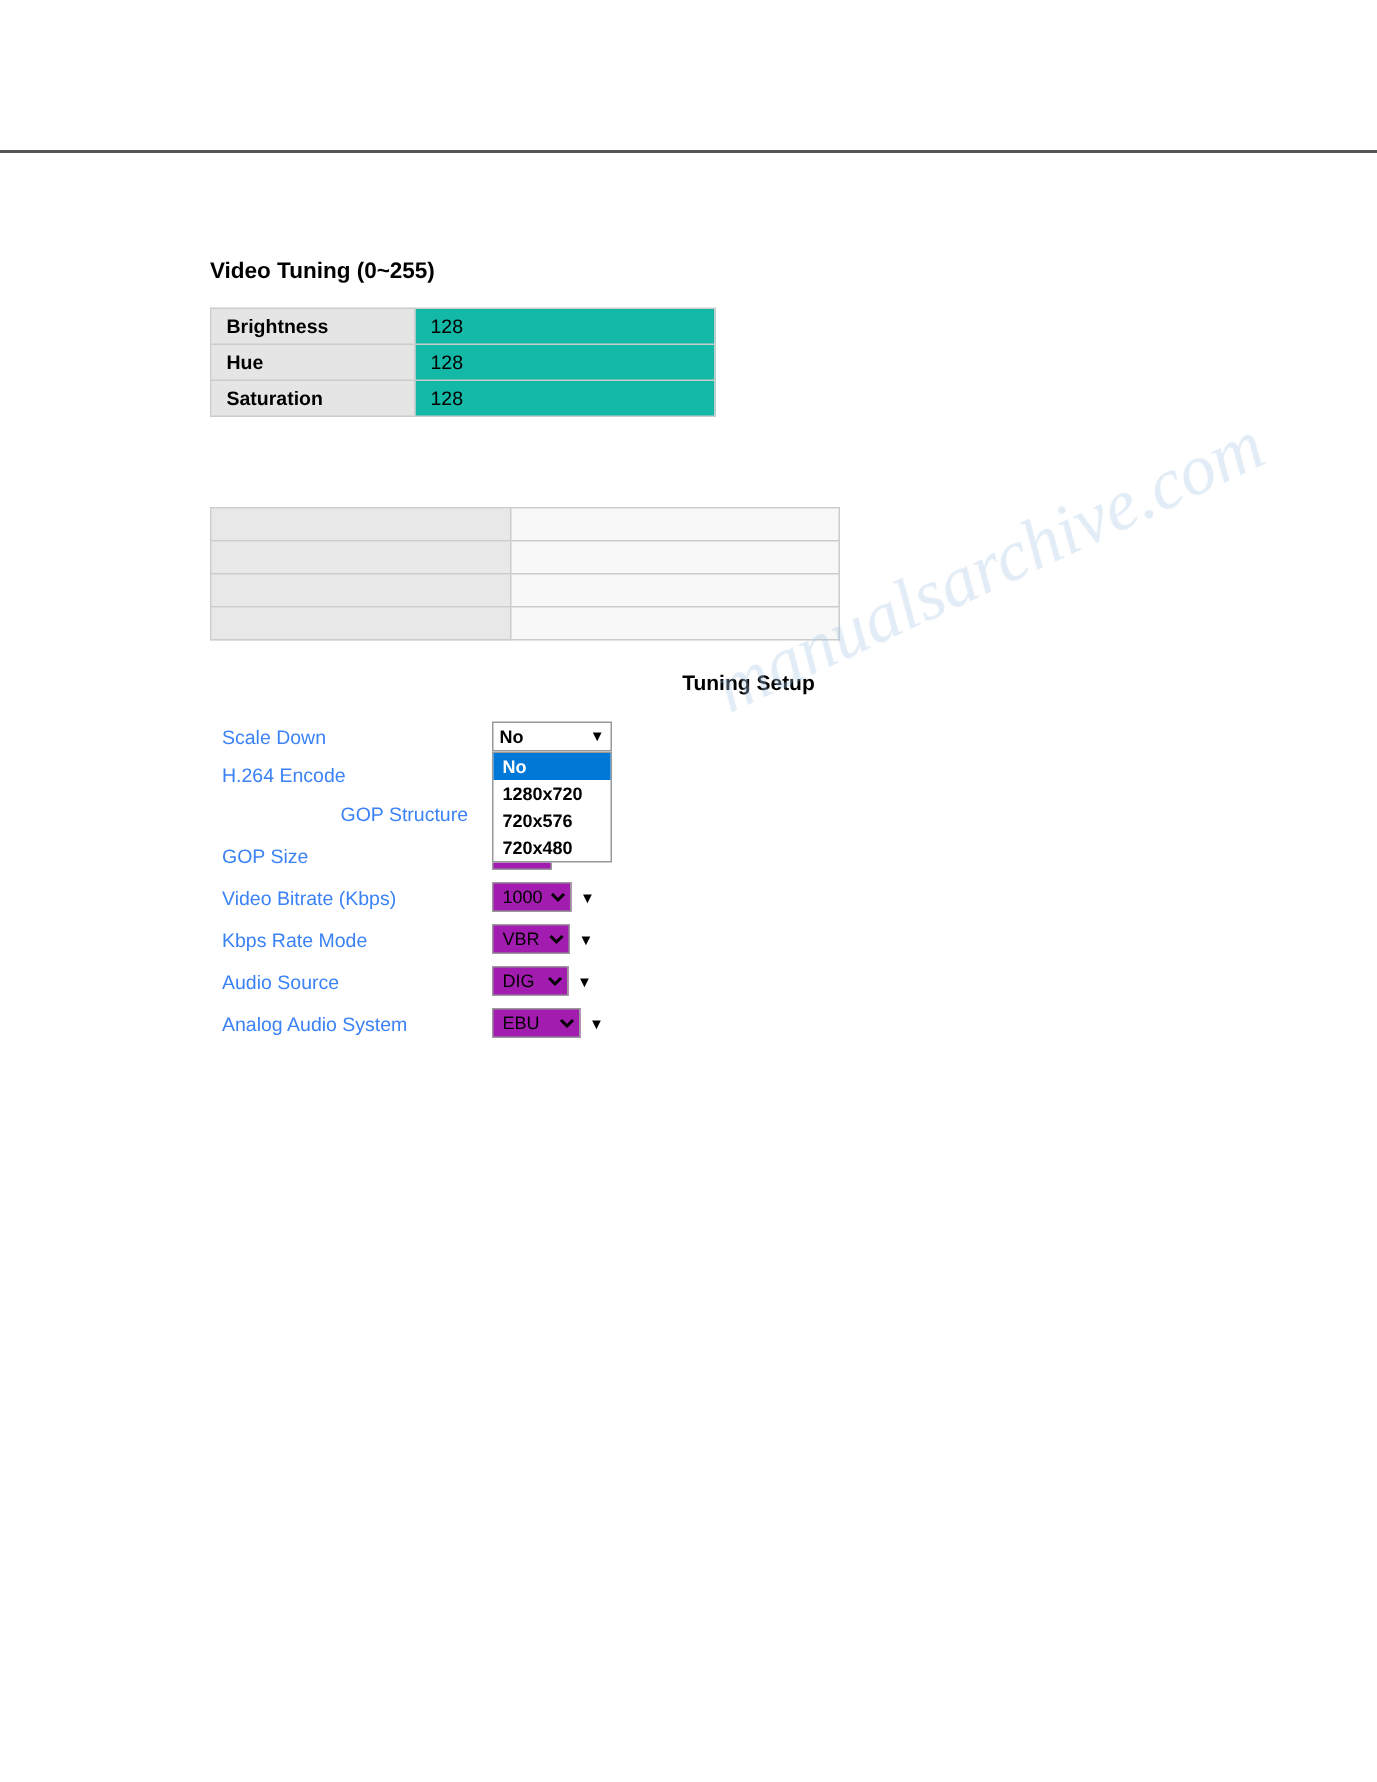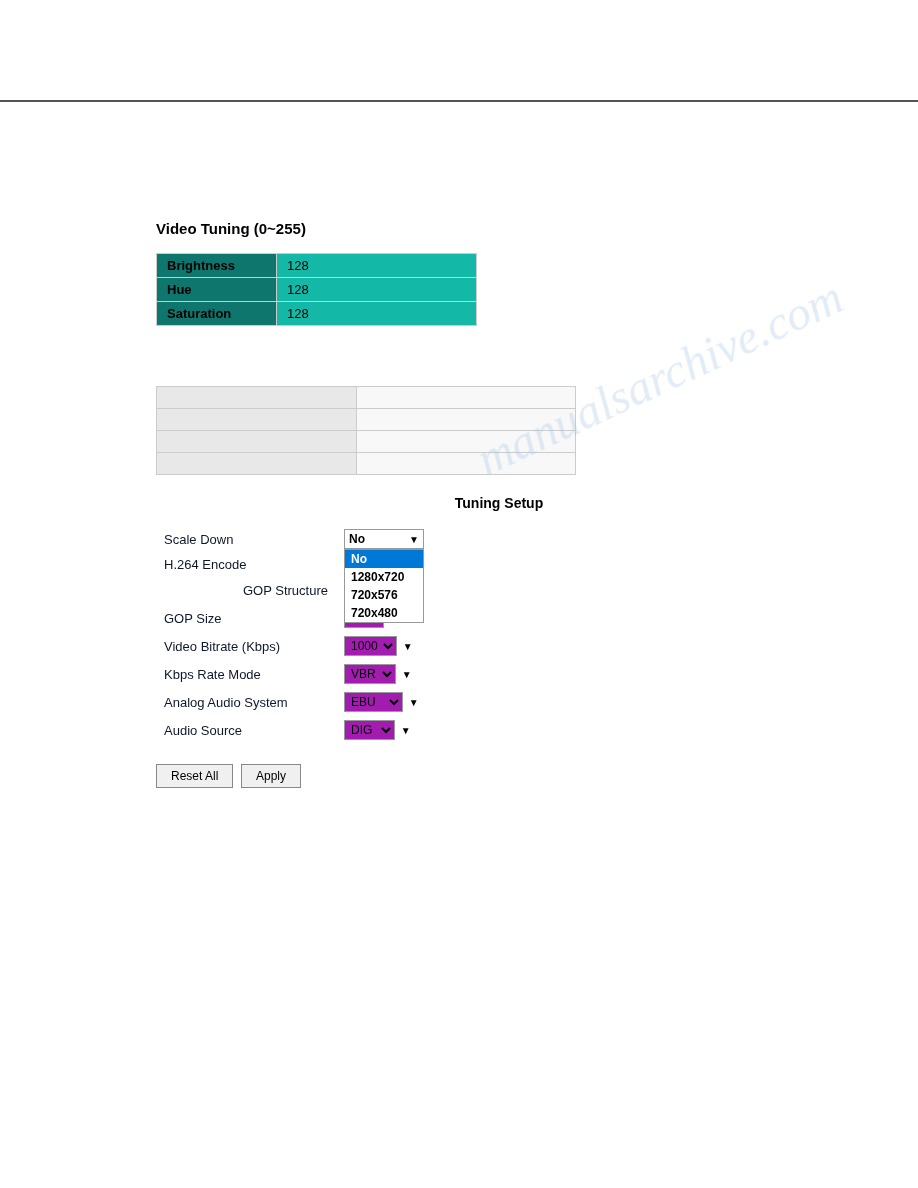--- a/index.html
+++ b/index.html
@@ -12,22 +12,21 @@
       min-height: 1188px;
     }
 
     .top-border {
       width: 100%;
       border-top: 2px solid #555;
       margin-top: 100px;
     }
 
     .main-content {
-      padding: 30px 76px;
-      margin-top: 48px;
+      padding: 30px 60px;
     }
 
     
     .section-title {
       font-weight: bold;
       font-size: 15px;
       margin-bottom: 16px;
       margin-top: 20px;
     }
 
@@ -36,22 +35,22 @@
       margin-bottom: 40px;
     }
 
     .tuning-table tr td {
       padding: 4px 10px;
       border: 1px solid #ccc;
     }
 
     .tuning-table tr td:first-child {
       font-weight: bold;
-      background: #0f766e;
-      width: 120px;
+      background: #e5e5e5;
+      width: 136px;
     }
 
     .tuning-table tr td:last-child {
       width: 200px;
       background: #14b8a6;
     }
 
     
     .unknown-table {
       border-collapse: collapse;
@@ -88,21 +87,21 @@
       margin-bottom: 20px;
     }
 
     .encoder-table tr td {
       padding: 4px 8px;
       vertical-align: middle;
     }
 
     .encoder-table tr td:first-child {
       width: 180px;
-      color: #0f172a;
+      color: #3b82f6;
     }
 
     .encoder-table tr td:last-child {
       min-width: 100px;
     }
 
     
     .blue-label {
       color: #0000cd;
       text-align: right;
@@ -311,42 +310,38 @@
             <option selected="">VBR</option>
             <option>CBR</option>
           </select>
           <span style="font-size:10px; margin-left:2px;">▼</span>
         </td>
       </tr>
 
 
 
       <tr>
+        <td>Audio Source</td>
+        <td>
+          <select>
+            <option selected="">DIG</option>
+            <option>ANA</option>
+          </select>
+          <span style="font-size:10px; margin-left:2px;">▼</span>
+        </td>
+      </tr>
+
+      <tr>
         <td>Analog Audio System</td>
         <td>
           <select>
             <option selected="">EBU</option>
             <option>NTSC</option>
           </select>
           <span style="font-size:10px; margin-left:2px;">▼</span>
         </td>
       </tr>
-
-      <tr>
-        <td>Audio Source</td>
-        <td>
-          <select>
-            <option selected="">DIG</option>
-            <option>ANA</option>
-          </select>
-          <span style="font-size:10px; margin-left:2px;">▼</span>
-        </td>
-      </tr>
     </tbody>
       </table>
 
-    <div class="button-row">
-      <button>Reset All</button>
-      <button>Apply</button>
-    </div>
 
   </div>
 </div>
 
 </body></html>

